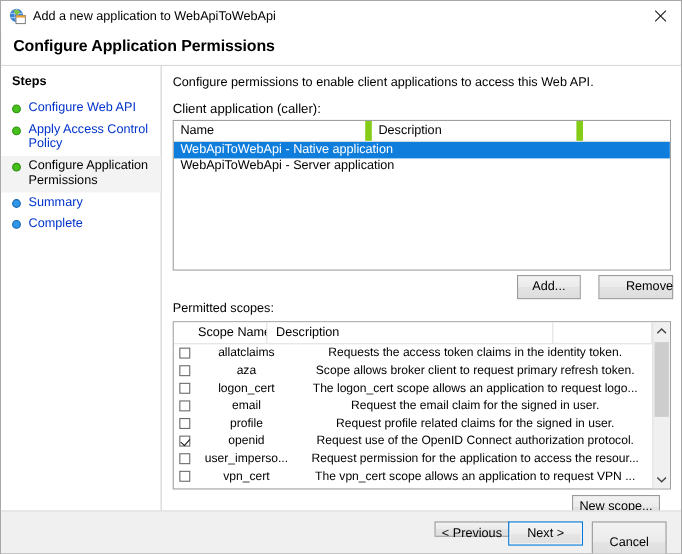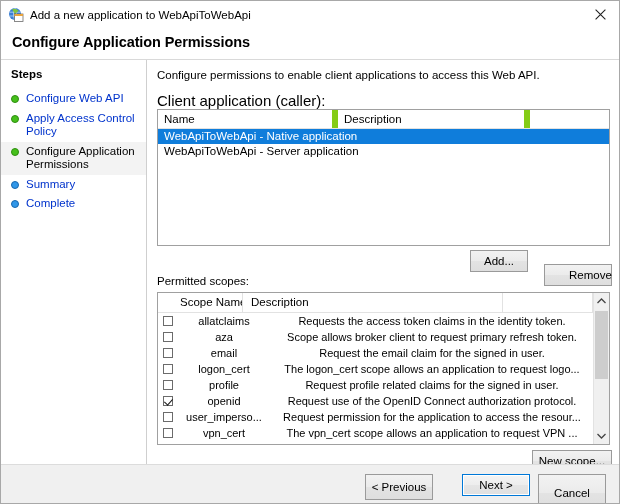--- a/index.html
+++ b/index.html
@@ -153,21 +153,21 @@
     position: absolute;
     left: 9px;
     top: 9px;
     font-size: 11.5px;
     color: #000;
   }
   .label-client {
     position: absolute;
     left: 9px;
     top: 32px;
-    font-size: 15px;
+    font-size: 12px;
     color: #000;
   }
   .label-scopes {
     position: absolute;
     left: 9px;
     top: 215px;
     font-size: 11.5px;
     color: #000;
   }
 
@@ -234,21 +234,21 @@
   .btn-add {
     position: absolute;
     left: 322px;
     top: 190px;
     width: 58px;
     height: 22px;
   }
   .btn-remove {
     position: absolute;
     left: 396px;
-    top: 204px;
+    top: 190px;
     width: 68px;
     height: 22px;
     padding-left: 24px;
   }
 
   
   .scope-list {
     position: absolute;
     left: 9px;
     top: 232px;
@@ -361,43 +361,43 @@
     left: 1px;
     top: 18px;
     width: 13px;
     height: 68px;
     background: #cdcdcd;
     cursor: default;
   }
 
   .btn-newscope {
     position: absolute;
-    left: 384px;
+    left: 372px;
     top: 390px;
     width: 80px;
     height: 22px;
   }
 
   
   .footer {
     position: absolute;
     left: 0;
     top: 463px;
     width: 618px;
     height: 39px;
     background: #f0f0f0;
     border-top: 1px solid #dcdcdc;
     box-sizing: border-box;
   }
   .btn-prev {
     position: absolute;
-    left: 364px;
+    left: 394px;
     top: 9px;
     width: 68px;
-    height: 26px;
+    height: 14px;
     text-align: center;
   }
   .btn-next {
     position: absolute;
     left: 461px;
     top: 9px;
     width: 68px;
     height: 22px;
     border: 1px solid #0078d7;
     background: linear-gradient(to bottom, #f4f4f4 0%, #ededed 50%, #e5e5e5 51%, #e0e0e0 100%);
@@ -511,28 +511,28 @@
         </div>
 
         <div class="sl-row">
           <span class="sl-check"></span>
           <span class="sl-name">aza</span>
           <span class="sl-desc">Scope allows broker client to request primary refresh token.</span>
         </div>
 
         <div class="sl-row">
           <span class="sl-check"></span>
+          <span class="sl-name">logon_cert</span>
+          <span class="sl-desc">The logon_cert scope allows an application to request logo...</span>
+        </div>
+
+        <div class="sl-row">
+          <span class="sl-check"></span>
           <span class="sl-name">email</span>
           <span class="sl-desc">Request the email claim for the signed in user.</span>
-        </div>
-
-        <div class="sl-row">
-          <span class="sl-check"></span>
-          <span class="sl-name">logon_cert</span>
-          <span class="sl-desc">The logon_cert scope allows an application to request logo...</span>
         </div>
 
         <div class="sl-row">
           <span class="sl-check"></span>
           <span class="sl-name">profile</span>
           <span class="sl-desc">Request profile related claims for the signed in user.</span>
         </div>
 
         <div class="sl-row">
           <span class="sl-check checked"></span>

